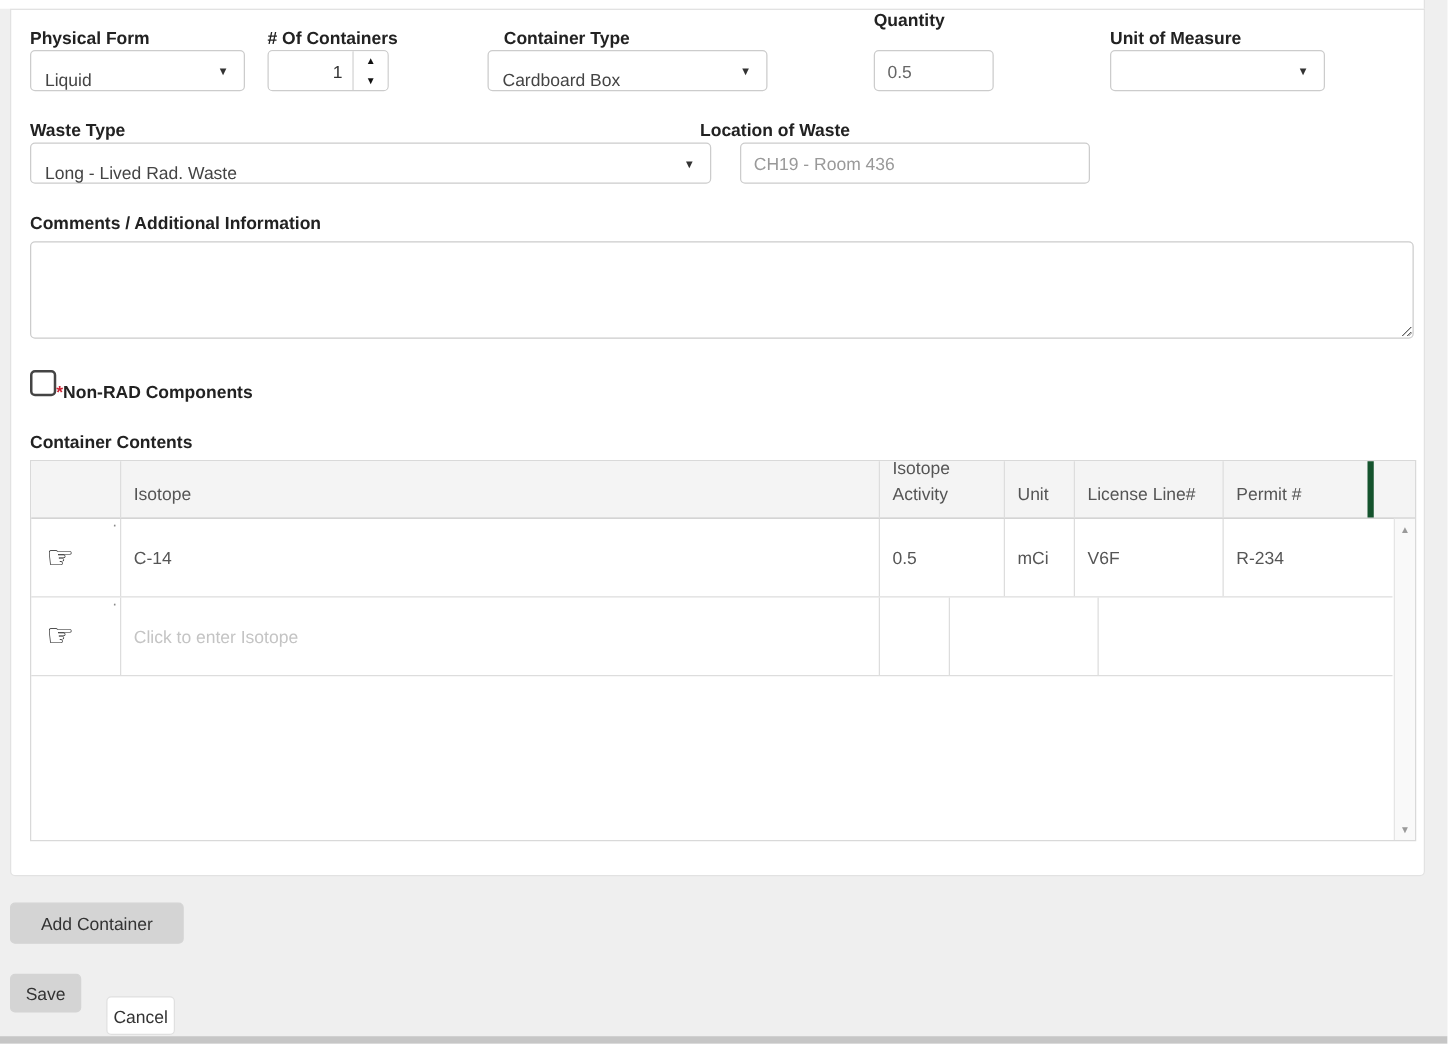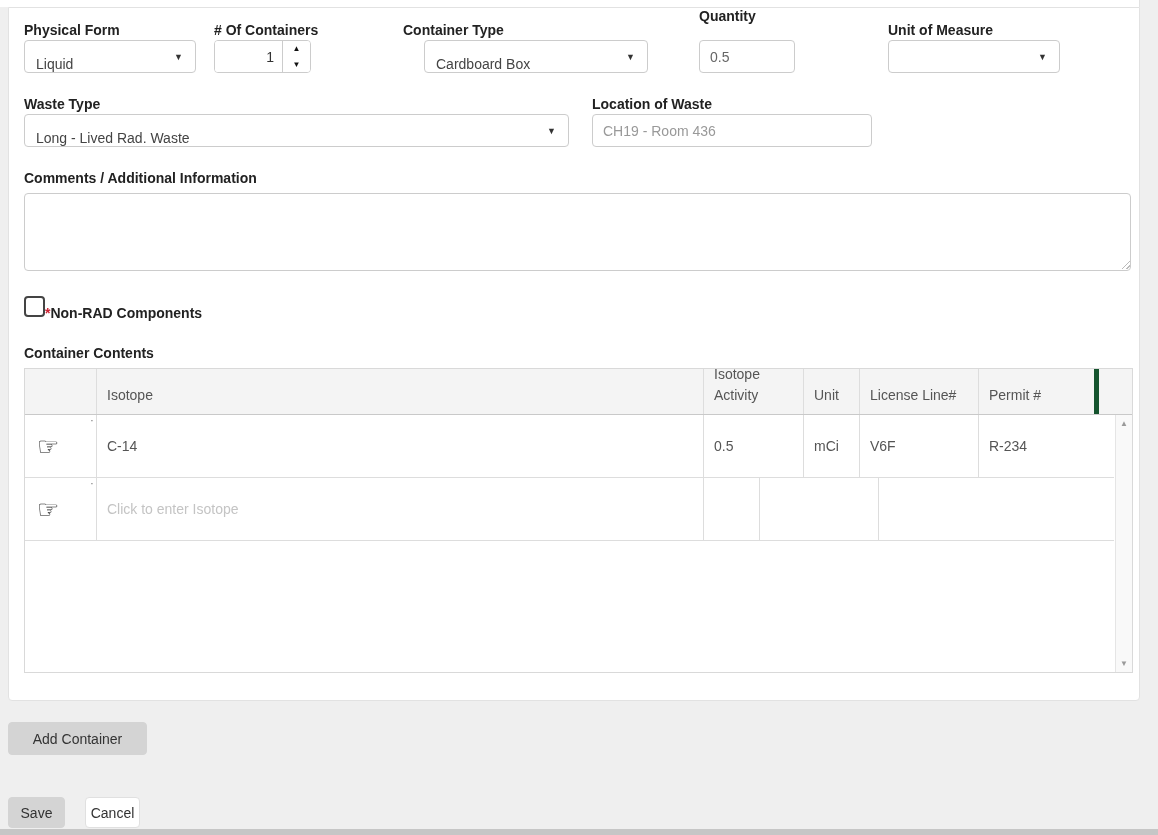--- a/index.html
+++ b/index.html
@@ -79,21 +79,21 @@
                 display:flex; flex-direction:column; justify-content:space-between; }
   .scroll-arrow { height:17px; display:flex; align-items:center; justify-content:center;
                   font-size:8px; color:#9a9a9a; cursor:pointer; }
 
   
   .btn { display:flex; align-items:center; justify-content:center; border-radius:4px;
          font-size:14px; color:#333; cursor:pointer; font-family:"Liberation Sans", sans-serif; }
   .btn-gray { background:#d4d4d4; border:1px solid #d4d4d4; }
   .btn-white { background:#ffffff; border:1px solid #e0e0e0; }
   .btn-add    { left:8px;  top:722px; width:139px; height:33px; }
-  .btn-save   { left:8px;  top:797px; width:57px;  height:31px; }
+  .btn-save   { left:8px;  top:779px; width:57px;  height:31px; }
   .btn-cancel { left:85px; top:797px; width:55px;  height:31px; }
 
   .bottom-strip { left:0; top:829px; width:1158px; height:6px; background:#c6c6c6; }
 </style>
 </head>
 <body>
 
 <div class="abs top-strip"></div>
 <div class="abs panel"></div>
 
@@ -106,21 +106,21 @@
 <div class="abs field-label" style="left:214px; top:22px;"># Of Containers</div>
 <div class="abs spinner" style="left:214px; top:40px; width:97px;">
   <input value="1" style="">
   <div class="spin-col">
     <button class="spin-btn">▲</button>
     <button class="spin-btn">▼</button>
   </div>
 </div>
 
 <div class="abs field-label" style="left:403px; top:22px;">Container Type</div>
-<div class="abs select-box" style="left:424px; top:40px; width:224px;">
+<div class="abs select-box" style="left:390px; top:40px; width:224px;">
   <span>Cardboard Box</span>
   <span class="caret">▼</span>
 </div>
 
 <div class="abs field-label" style="left:699px; top:8px;">Quantity</div>
 <div class="abs" style="left:699px; top:40px; width:96px; height:33px;">
   <input class="text-input" value="0.5" style="">
 </div>
 
 <div class="abs field-label" style="left:888px; top:22px;">Unit of Measure</div>
@@ -128,21 +128,21 @@
   <span></span>
   <span class="caret">▼</span>
 </div>
 
 <div class="abs field-label" style="left:24px; top:96px;">Waste Type</div>
 <div class="abs select-box" style="left:24px; top:114px; width:545px;">
   <span>Long - Lived Rad. Waste</span>
   <span class="caret">▼</span>
 </div>
 
-<div class="abs field-label" style="left:592px; top:96px;">Location of Waste</div>
+<div class="abs field-label" style="left:560px; top:96px;">Location of Waste</div>
 <div class="abs" style="left:592px; top:114px; width:280px; height:33px;">
   <input class="text-input muted" value="CH19 - Room 436" style="">
 </div>
 
 <div class="abs field-label" style="left:24px; top:170px;">Comments / Additional Information</div>
 <textarea class="comments" style=""></textarea>
 <div class="abs resize-grip"></div>
 
 <div class="abs checkbox"></div>
 <div class="abs" style="left:45px; top:305px; font-weight:bold; color:#222;"><span class="req-star">*</span><span>Non-RAD Components</span></div>

